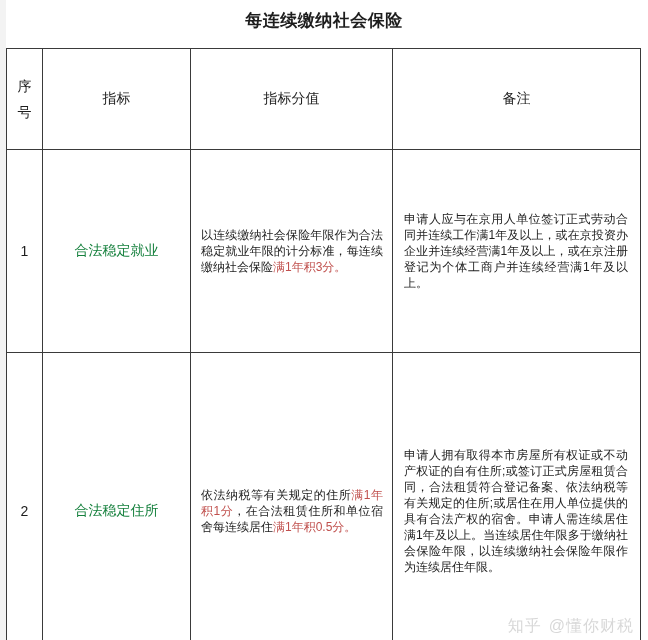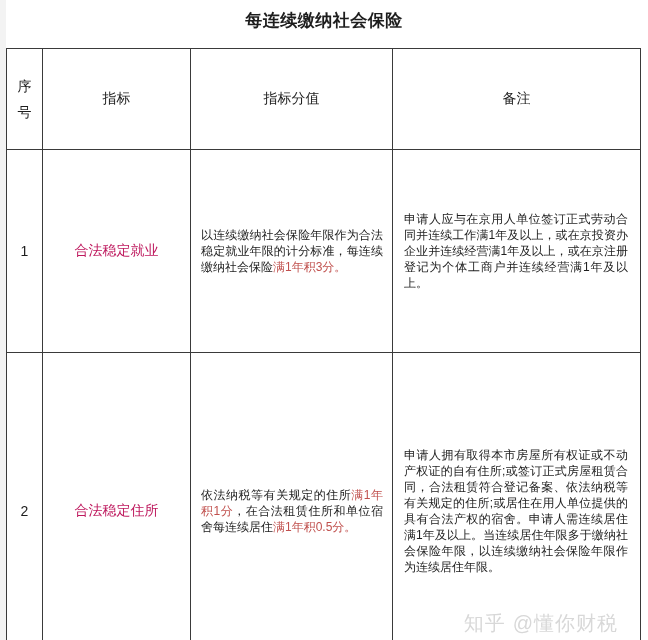--- a/index.html
+++ b/index.html
@@ -78,21 +78,21 @@
     word-break: break-all;
   }
   td.seq-cell {
     text-align: center;
     font-size: 14px;
     color: #1d1d1d;
   }
   td.idx-cell {
     text-align: center;
     font-size: 14px;
-    color: #be185d;
+    color: #15803d;
     padding: 0 6px;
   }
   td.score-cell,
   td.note-cell {
     font-size: 12px;
     line-height: 16px;
     color: #1d1d1d;
     padding: 10px 9px 10px 10px;
     text-align: justify;
     text-justify: inter-ideograph;
@@ -103,23 +103,23 @@
   }
   .hl {
     color: #c0504d;
   }
   
   tr.row-1 td { height: 182px; }
   tr.row-2 td { height: 296px; }
 
   .watermark {
     position: absolute;
-    right: 30px;
+    right: 14px;
     bottom: 3px;
-    font-size: 20px;
+    font-size: 16px;
     color: #d8d8d8;
     letter-spacing: 1px;
     white-space: nowrap;
     pointer-events: none;
     user-select: none;
   }
   .watermark .wm-brand { margin-right: 7px; }
 </style>
 </head>
 <body>

